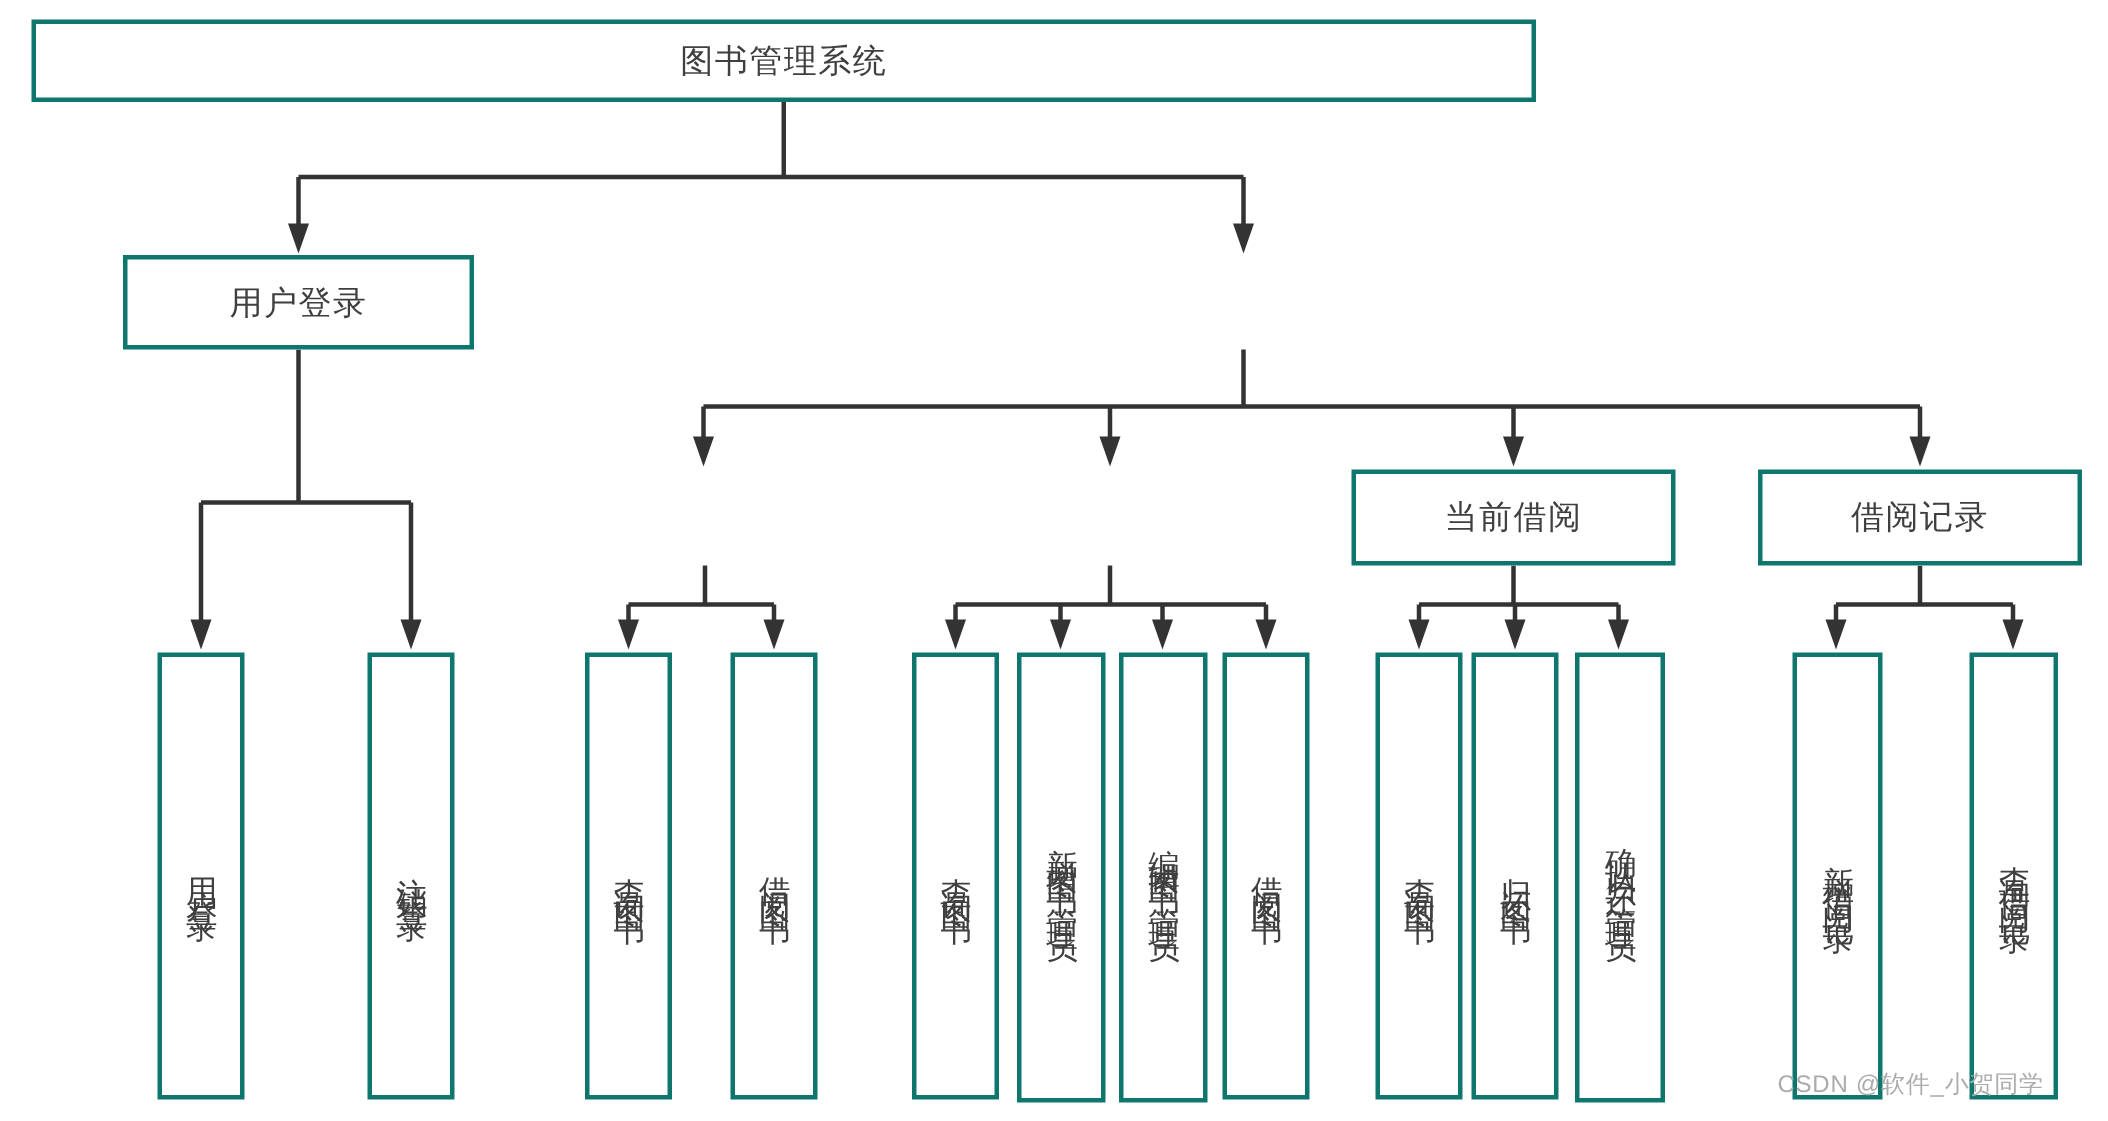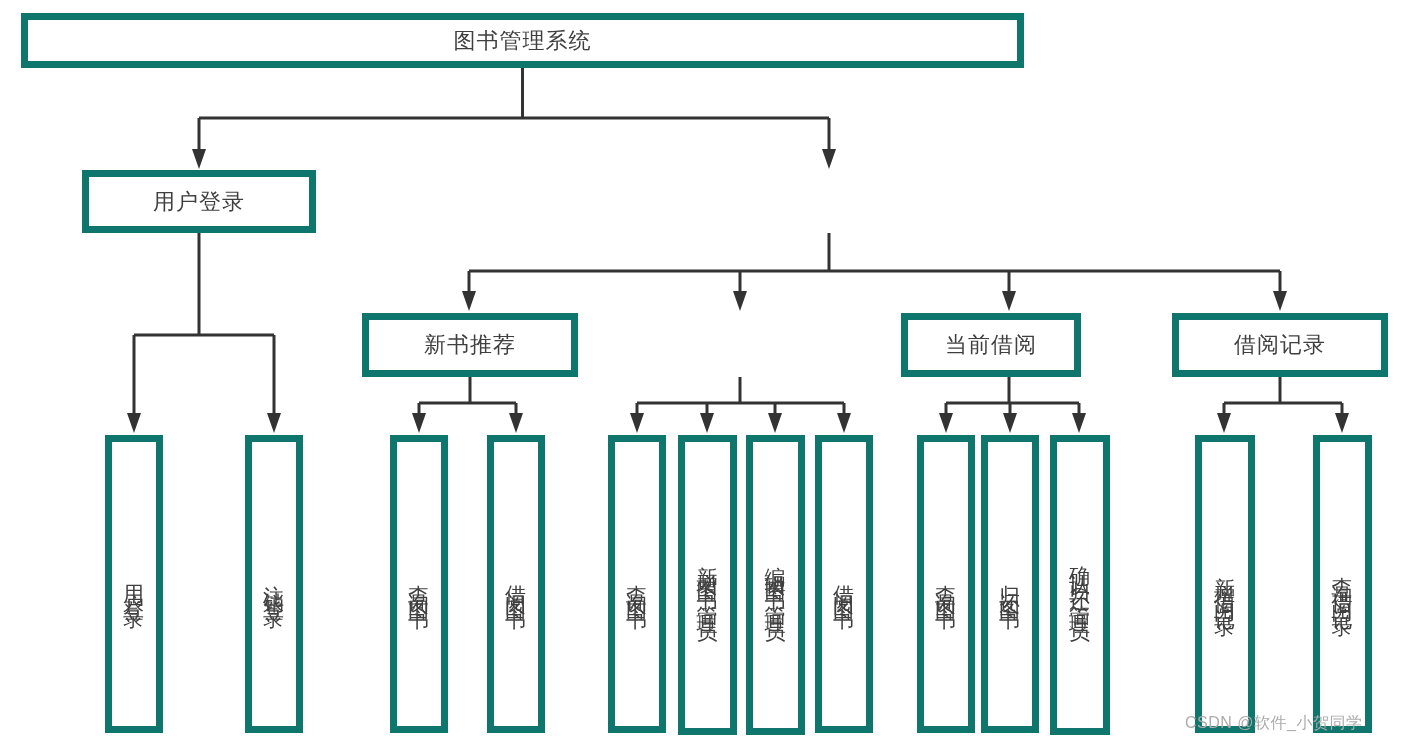--- a/index.html
+++ b/index.html
@@ -8,21 +8,21 @@
     width:1405px;height:747px;
     background:#ffffff;
     font-family:"Liberation Sans","DejaVu Sans",sans-serif;
     overflow:hidden;
   }
   #connectors{position:absolute;left:0;top:0;width:1405px;height:747px;}
   .node{
     position:absolute;
     box-sizing:border-box;
     background:#ffffff;
-    border:7px solid #0f766e;
+    border:3px solid #0f766e;
     display:flex;
     align-items:center;
     justify-content:center;
     color:#3f3f3f;
     text-align:center;
   }
   .h{font-size:22px;letter-spacing:1px;}
   .v{
     writing-mode:vertical-rl;
     text-orientation:mixed;
@@ -115,22 +115,21 @@
 
       <polygon points="1217,413 1231,413 1224,433"></polygon>
       <polygon points="1335,413 1349,413 1342,433"></polygon>
     </g>
   </svg>
 
   <div class="node h" style="left:21px;top:13px;width:1003px;height:55px">图书管理系统</div>
 
   <div class="node h" style="left:82px;top:170px;width:234px;height:63px">用户登录</div>
 
-  <div class="node h" style="left:362px;top:313px;width:216px;height:64px">新书推荐</div>
-  <div class="node h" style="left:901px;top:313px;width:180px;height:64px">当前借阅</div>
+  <div class="node h" style="left:901px;top:313px;width:216px;height:64px">当前借阅</div>
   <div class="node h" style="left:1172px;top:313px;width:216px;height:64px">借阅记录</div>
 
   <div class="node v" style="left:105px;top:435px;width:58px;height:298px">用户登录</div>
   <div class="node v" style="left:245px;top:435px;width:58px;height:298px">注销登录</div>
 
   <div class="node v" style="left:390px;top:435px;width:58px;height:298px">查询图书</div>
   <div class="node v" style="left:487px;top:435px;width:58px;height:298px">借阅图书</div>
 
   <div class="node v" style="left:608px;top:435px;width:58px;height:298px">查询图书</div>
   <div class="node v" style="left:678px;top:435px;width:59px;height:300px">新增图书（管理员）</div>

